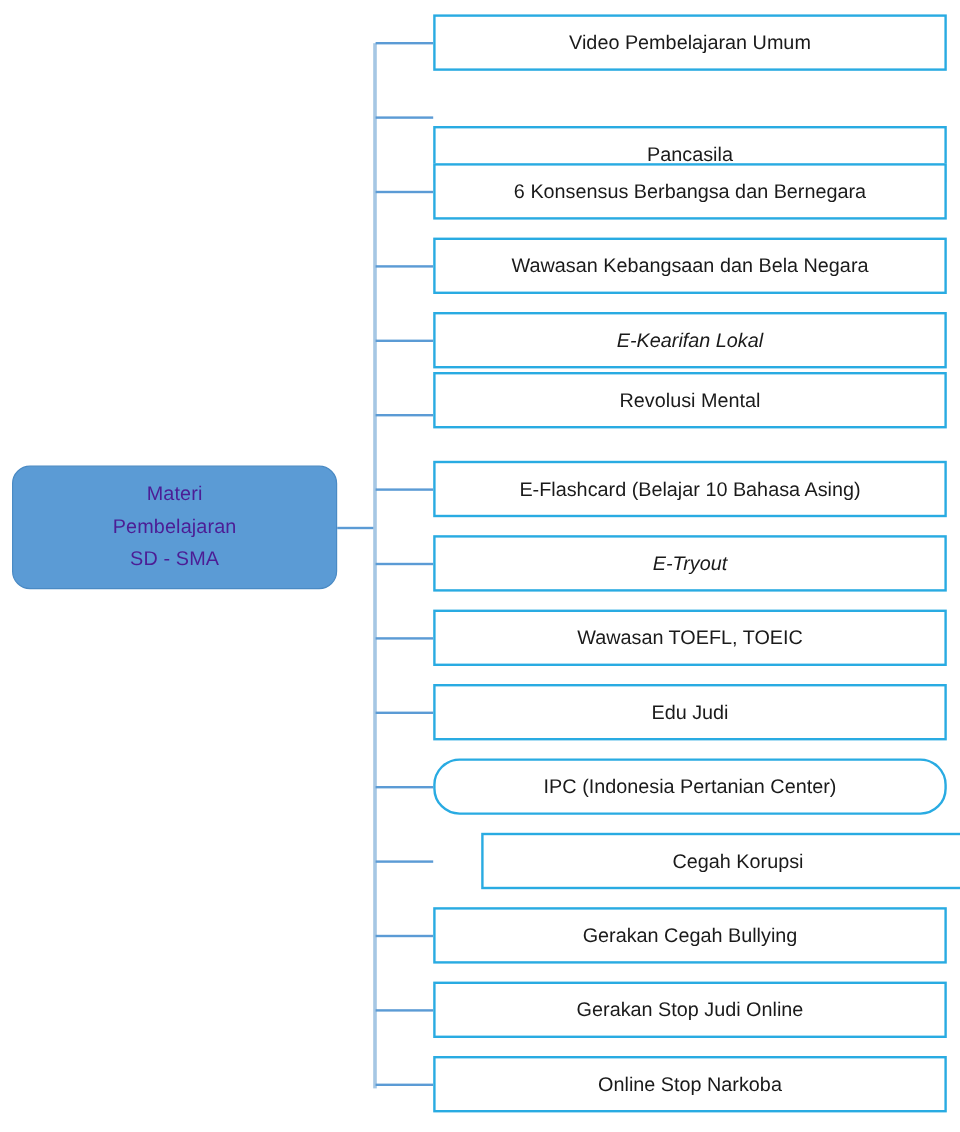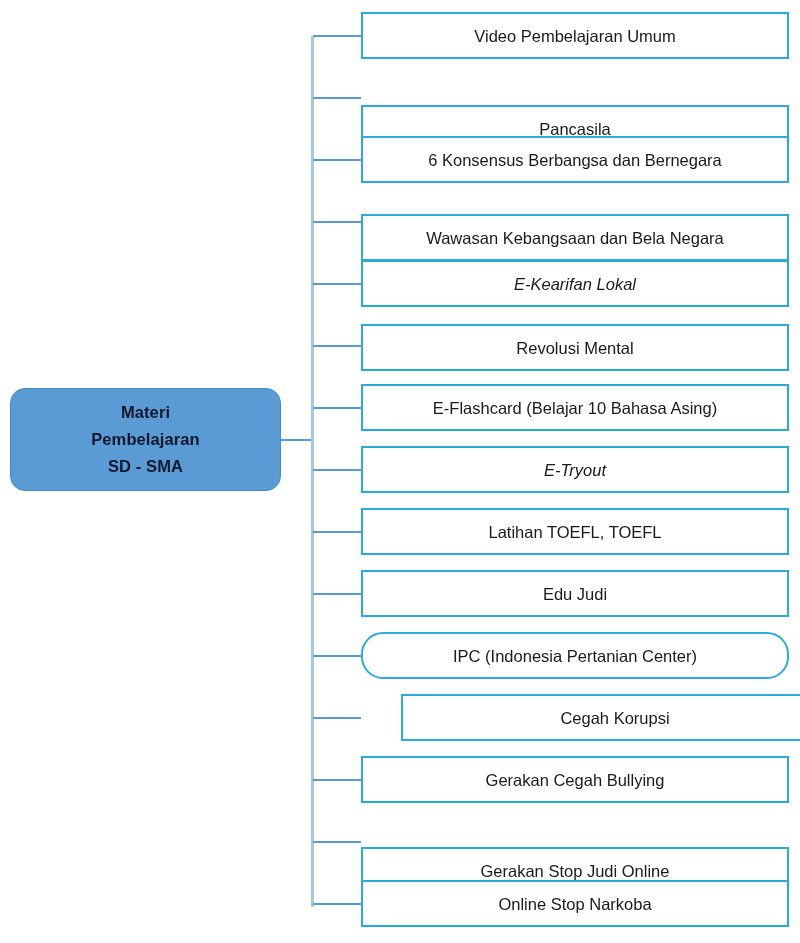--- a/index.html
+++ b/index.html
@@ -31,22 +31,22 @@
     box-sizing: border-box;
     background: #5B9BD5;
     border: 1px solid #4A8AC4;
     border-radius: 15px;
     display: flex;
     align-items: center;
     justify-content: center;
     flex-direction: column;
   }
   .root-label {
-    color: #0f172a;
-    font-weight: bold;
+    color: #4c1d95;
+    font-weight: normal;
     font-size: 16.5px;
     line-height: 27px;
     text-align: center;
     letter-spacing: 0.1px;
   }
 
   
   .trunk {
     position: absolute;
     left: 311px;
@@ -115,61 +115,61 @@
       </div>
       <div class="branch" style="top: 97px;"></div>
       <div class="leaf-box" style="top: 74px; margin-top: 31px;">
         <div class="leaf-label">Pancasila</div>
       </div>
       <div class="branch" style="top: 159px;"></div>
       <div class="leaf-box" style="top: 136px;">
         <div class="leaf-label">6 Konsensus Berbangsa dan Bernegara</div>
       </div>
       <div class="branch" style="top: 221px;"></div>
-      <div class="leaf-box" style="top: 214px;">
+      <div class="leaf-box" style="top: 198px;">
         <div class="leaf-label">Wawasan Kebangsaan dan Bela Negara</div>
       </div>
       <div class="branch" style="top: 283px;"></div>
       <div class="leaf-box" style="top: 260px; font-style: italic;">
         <div class="leaf-label">E-Kearifan Lokal</div>
       </div>
       <div class="branch" style="top: 345px;"></div>
-      <div class="leaf-box" style="top: 324px;">
+      <div class="leaf-box" style="top: 310px;">
         <div class="leaf-label">Revolusi Mental</div>
       </div>
       <div class="branch" style="top: 407px;"></div>
       <div class="leaf-box" style="top: 384px;">
         <div class="leaf-label">E-Flashcard (Belajar 10 Bahasa Asing)</div>
       </div>
       <div class="branch" style="top: 469px;"></div>
       <div class="leaf-box" style="top: 446px; font-style: italic;">
         <div class="leaf-label">E-Tryout</div>
       </div>
       <div class="branch" style="top: 531px;"></div>
       <div class="leaf-box" style="top: 508px;">
-        <div class="leaf-label">Latihan TOEFL, TOEFL</div>
+        <div class="leaf-label">Wawasan TOEFL, TOEIC</div>
       </div>
       <div class="branch" style="top: 593px;"></div>
       <div class="leaf-box" style="top: 570px;">
         <div class="leaf-label">Edu Judi</div>
       </div>
       <div class="branch" style="top: 655px;"></div>
       <div class="leaf-box" style="top: 632px; border-radius: 22px;">
         <div class="leaf-label">IPC (Indonesia Pertanian Center)</div>
       </div>
       <div class="branch" style="top: 717px;"></div>
       <div class="leaf-box" style="top: 694px; margin-left: 40px;">
         <div class="leaf-label">Cegah Korupsi</div>
       </div>
       <div class="branch" style="top: 779px;"></div>
       <div class="leaf-box" style="top: 756px;">
         <div class="leaf-label">Gerakan Cegah Bullying</div>
       </div>
       <div class="branch" style="top: 841px;"></div>
-      <div class="leaf-box" style="top: 818px; margin-top: 29px;">
+      <div class="leaf-box" style="top: 818px;">
         <div class="leaf-label">Gerakan Stop Judi Online</div>
       </div>
       <div class="branch" style="top: 903px;"></div>
       <div class="leaf-box" style="top: 880px;">
         <div class="leaf-label">Online Stop Narkoba</div>
       </div>
     </div>
 
 </div>
 

